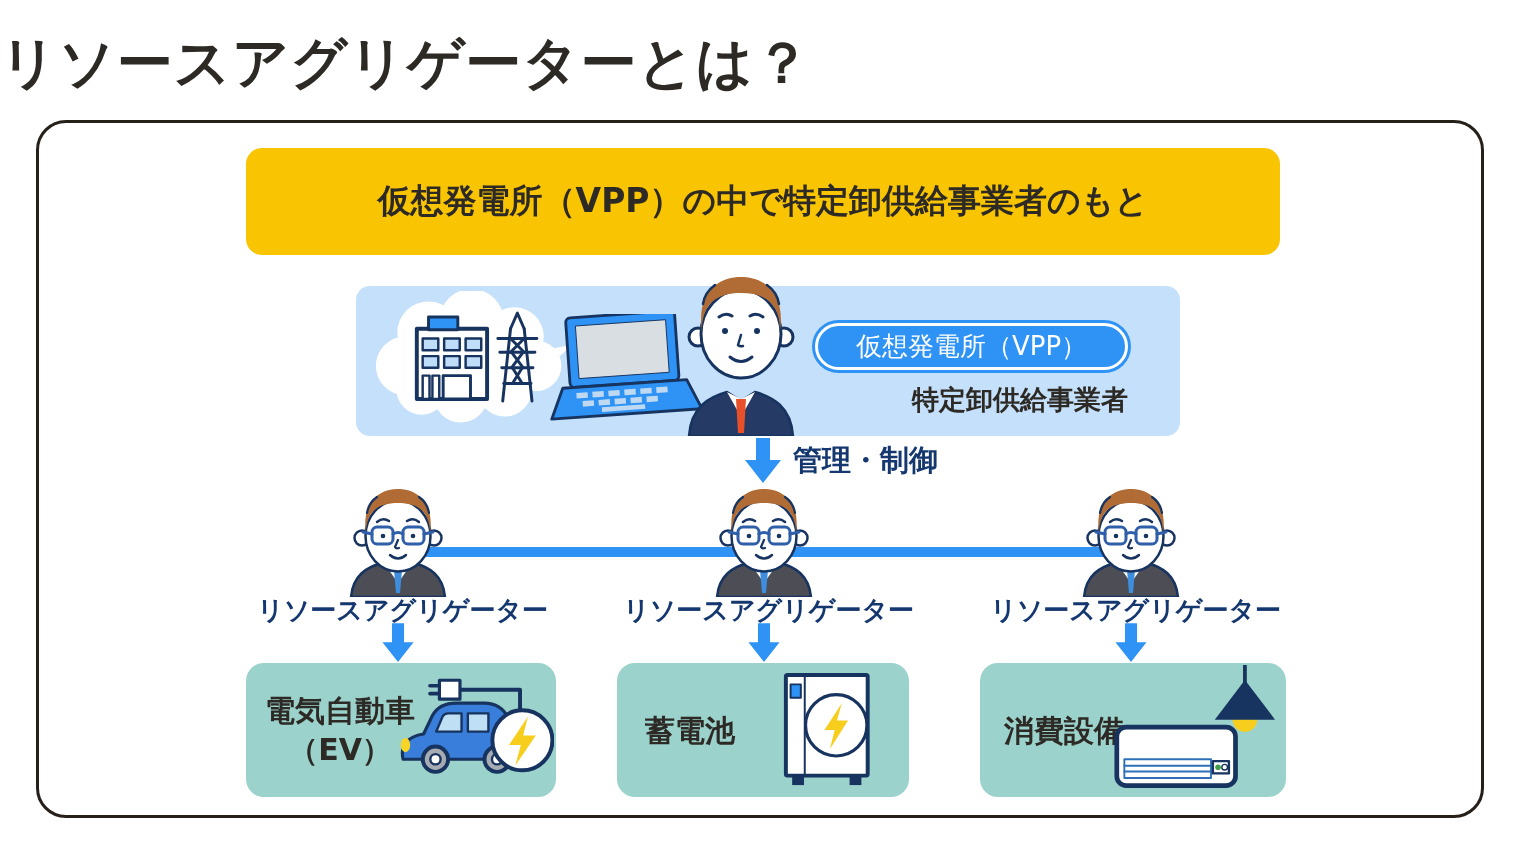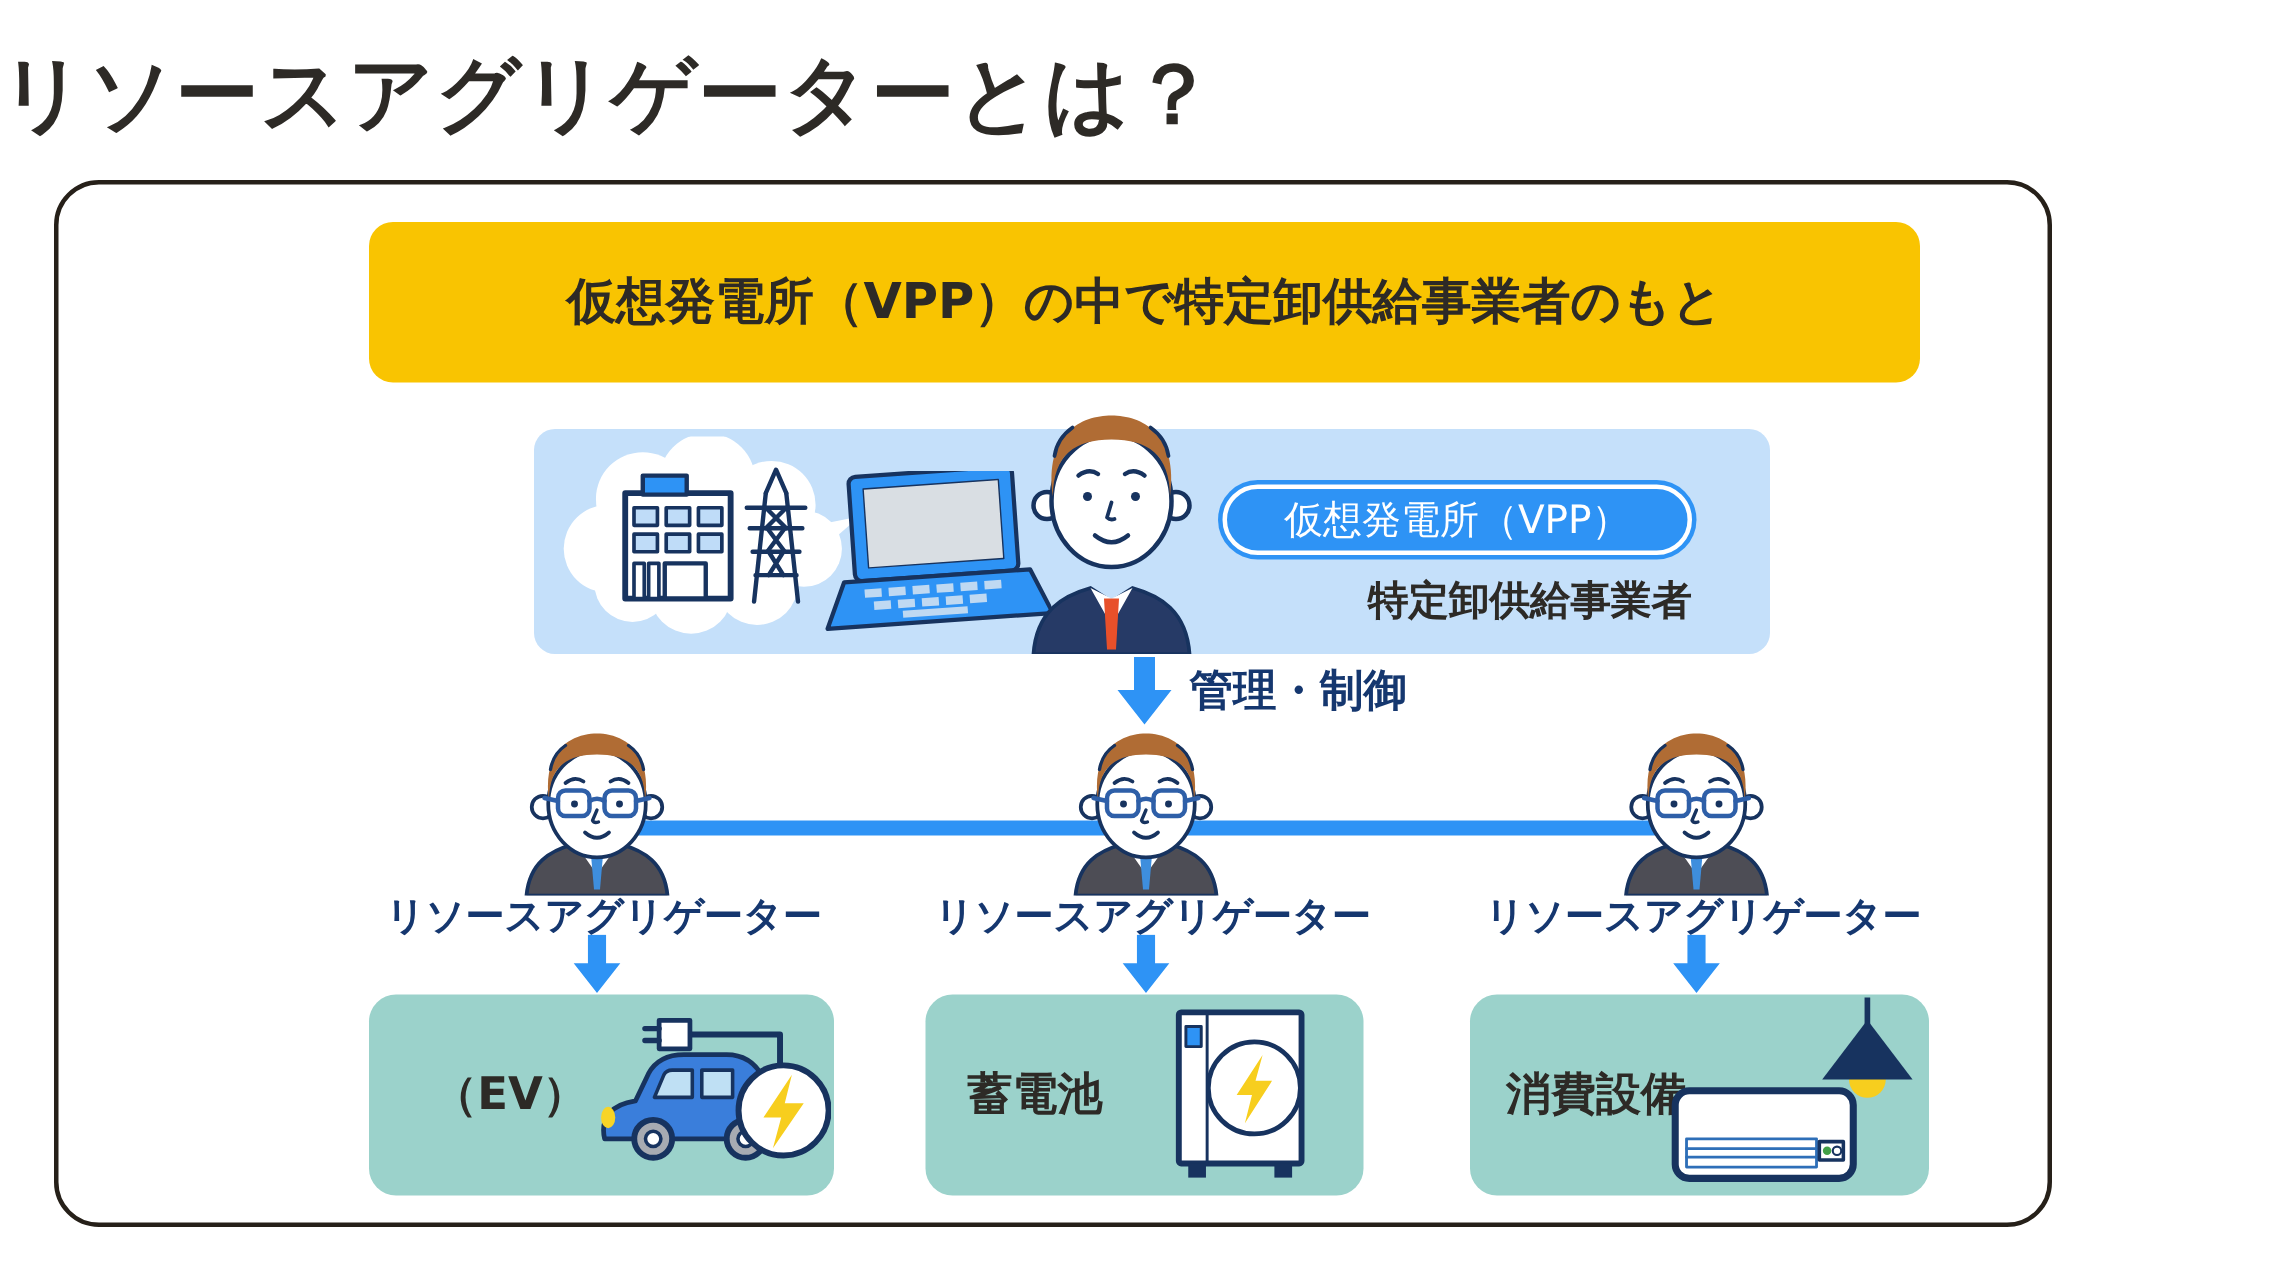--- a/index.html
+++ b/index.html
@@ -11,21 +11,21 @@
     --ink:#2D2A26;
     --outline-navy:#17335F;
   }
   *{margin:0;padding:0;box-sizing:border-box;}
   body{background:#fff;font-family:"DejaVu Sans","Liberation Sans",sans-serif;}
   .canvas{position:relative;width:1520px;height:856px;background:#fff;overflow:hidden;}
 
   .page-title{position:absolute;top:26px;left:0;width:100%;text-align:left;
     font-size:56px;font-weight:900;color:var(--ink);letter-spacing:1px;}
 
-  .frame{position:absolute;left:36px;top:120px;width:1332px;height:698px;
+  .frame{position:absolute;left:36px;top:120px;width:1448px;height:698px;
     background:#fff;border:3px solid #262019;border-radius:30px;}
 
   .banner{position:absolute;left:207px;top:25px;width:1034px;height:107px;
     background:var(--accent-yellow);border-radius:16px;display:flex;flex-direction:column;
     justify-content:center;align-items:center;}
   .banner-line{font-size:33px;font-weight:800;color:var(--ink);line-height:1.42;white-space:nowrap;}
 
   .vpp-panel{position:absolute;left:317px;top:163px;width:824px;height:150px;
     background:var(--panel-blue);border-radius:14px;}
   .cloud-icon{position:absolute;left:12px;top:5px;width:205px;height:138px;}
@@ -249,20 +249,21 @@
       </svg>
     <svg class="res-arrow p2" viewBox="0 0 44 46">
         <polygon class="arrow-fill" points="15,0 29,0 29,22 40,22 22,45 4,22 15,22"></polygon>
       </svg>
     <svg class="res-arrow p3" viewBox="0 0 44 46">
         <polygon class="arrow-fill" points="15,0 29,0 29,22 40,22 22,45 4,22 15,22"></polygon>
       </svg>
 
     <div class="res-box b1">
       <div class="res-label">
+        <div>電気自動車</div>
         <div>（EV）</div>
       </div>
       <svg class="ev-icon" viewBox="0 0 205 150">
         <g stroke-linecap="round" stroke-linejoin="round">
           <path d="M86,24 L162,24 L162,58" fill="none" stroke="#17335F" stroke-width="5"></path>
           <rect x="60" y="12" width="26" height="24" fill="#fff" stroke="#17335F" stroke-width="4"></rect>
           <path d="M60,19 L48,19 M60,29 L48,29" stroke="#17335F" stroke-width="4.5"></path>
           <path d="M14,112 C10,94 20,83 40,80 L51,57 C57,46 67,41 81,41 L117,41 C132,41 142,49 148,61 L156,80 C174,83 184,93 181,112 Z" fill="#3A7EDB" stroke="#17335F" stroke-width="4"></path>
           <path d="M56,77 L64,58 Q66,54 71,54 L88,54 L88,77 Z" fill="#BFE0F4" stroke="#17335F" stroke-width="3"></path>
           <path d="M96,54 L122,54 L122,77 L96,77 Z" fill="#BFE0F4" stroke="#17335F" stroke-width="3"></path>

